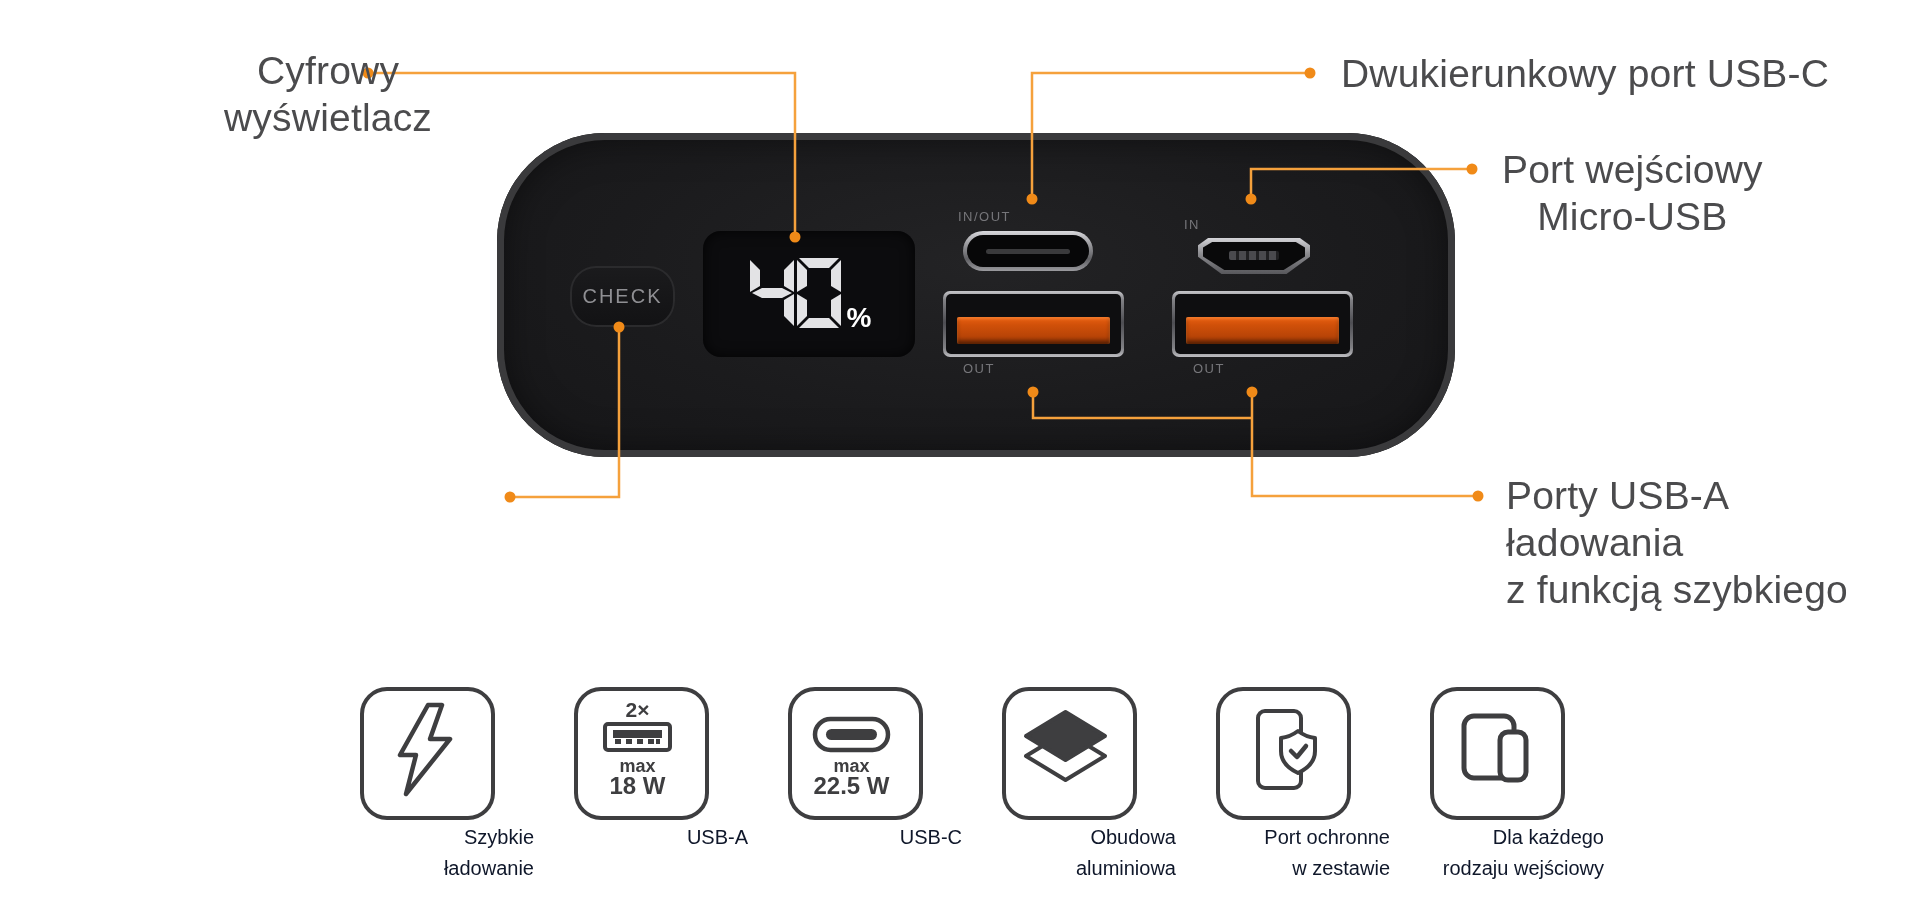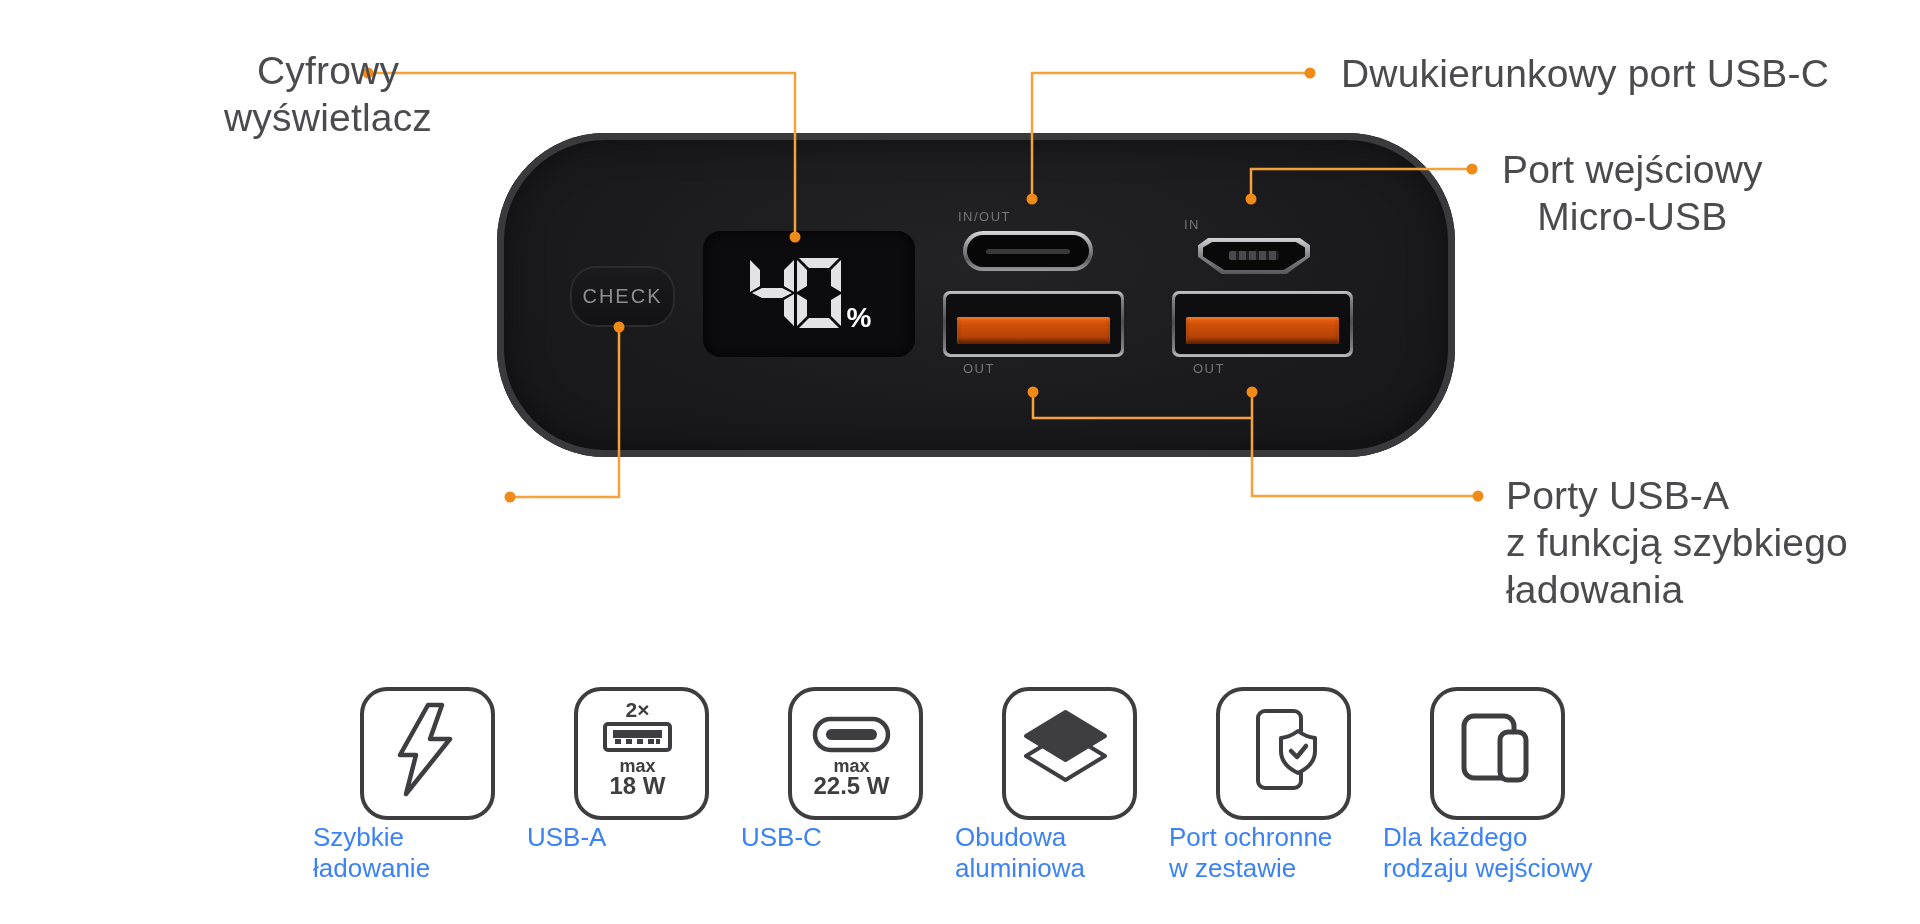--- a/index.html
+++ b/index.html
@@ -45,22 +45,22 @@
   .usba{top:158px;width:181px;height:66px;border-radius:7px;
     background:linear-gradient(180deg,#C6C6CA,#808084 14%,#4E4E53 48%,#808084 86%,#BDBDC1);}
   #usba1{left:446px;} #usba2{left:675px;}
   .usba .inner{left:3px;top:3px;width:175px;height:60px;border-radius:5px;background:#0E0E10;}
   .usba .tongue{left:14px;top:26px;width:153px;height:27px;border-radius:2px;
     background:linear-gradient(180deg,#E95F12 0%,#D05009 30%,#B84407 72%,#933505 100%);
     box-shadow:inset 0 2px 3px rgba(255,150,70,.55), inset 0 -3px 4px rgba(0,0,0,.45);}
   
   .feat-box{position:absolute;top:687px;width:127px;height:125px;border:4px solid #3E3E40;
     border-radius:27px;background:#fff;z-index:2;}
-  .feat-label{position:absolute;top:822px;width:221px;text-align:left;color:#3b82f6;
-    font-size:26px;line-height:31px;z-index:2;}
+  .feat-label{position:absolute;top:822px;width:221px;text-align:right;color:#0f172a;
+    font-size:20px;line-height:31px;z-index:2;}
   svg text{font-family:"Liberation Sans",sans-serif;}
 </style>
 </head>
 <body>
 
 <div id="canvas">
 
   <svg id="leaders" width="1920" height="924">
     <g fill="none" stroke="#F5A13C" stroke-width="2.5">
       <path d="M368,73 H795 V237"></path>
@@ -91,22 +91,22 @@
   </div>
   <div class="callout" id="callout-usbc">
     <div>Dwukierunkowy port USB-C</div>
   </div>
   <div class="callout" id="callout-micro">
     <div>Port wejściowy</div>
     <div>Micro-USB</div>
   </div>
   <div class="callout" id="callout-usba">
     <div>Porty USB-A</div>
+    <div>ładowania</div>
     <div>z funkcją szybkiego</div>
-    <div>ładowania</div>
   </div>
 
   <div id="powerbank">
     <div id="check-btn">
       <span>CHECK</span>
     </div>
 
     <div id="display-panel">
       <svg width="212" height="126" viewBox="0 0 212 126">
         <g id="seg-digits" transform="translate(47,27)" fill="#E3E3E5">

